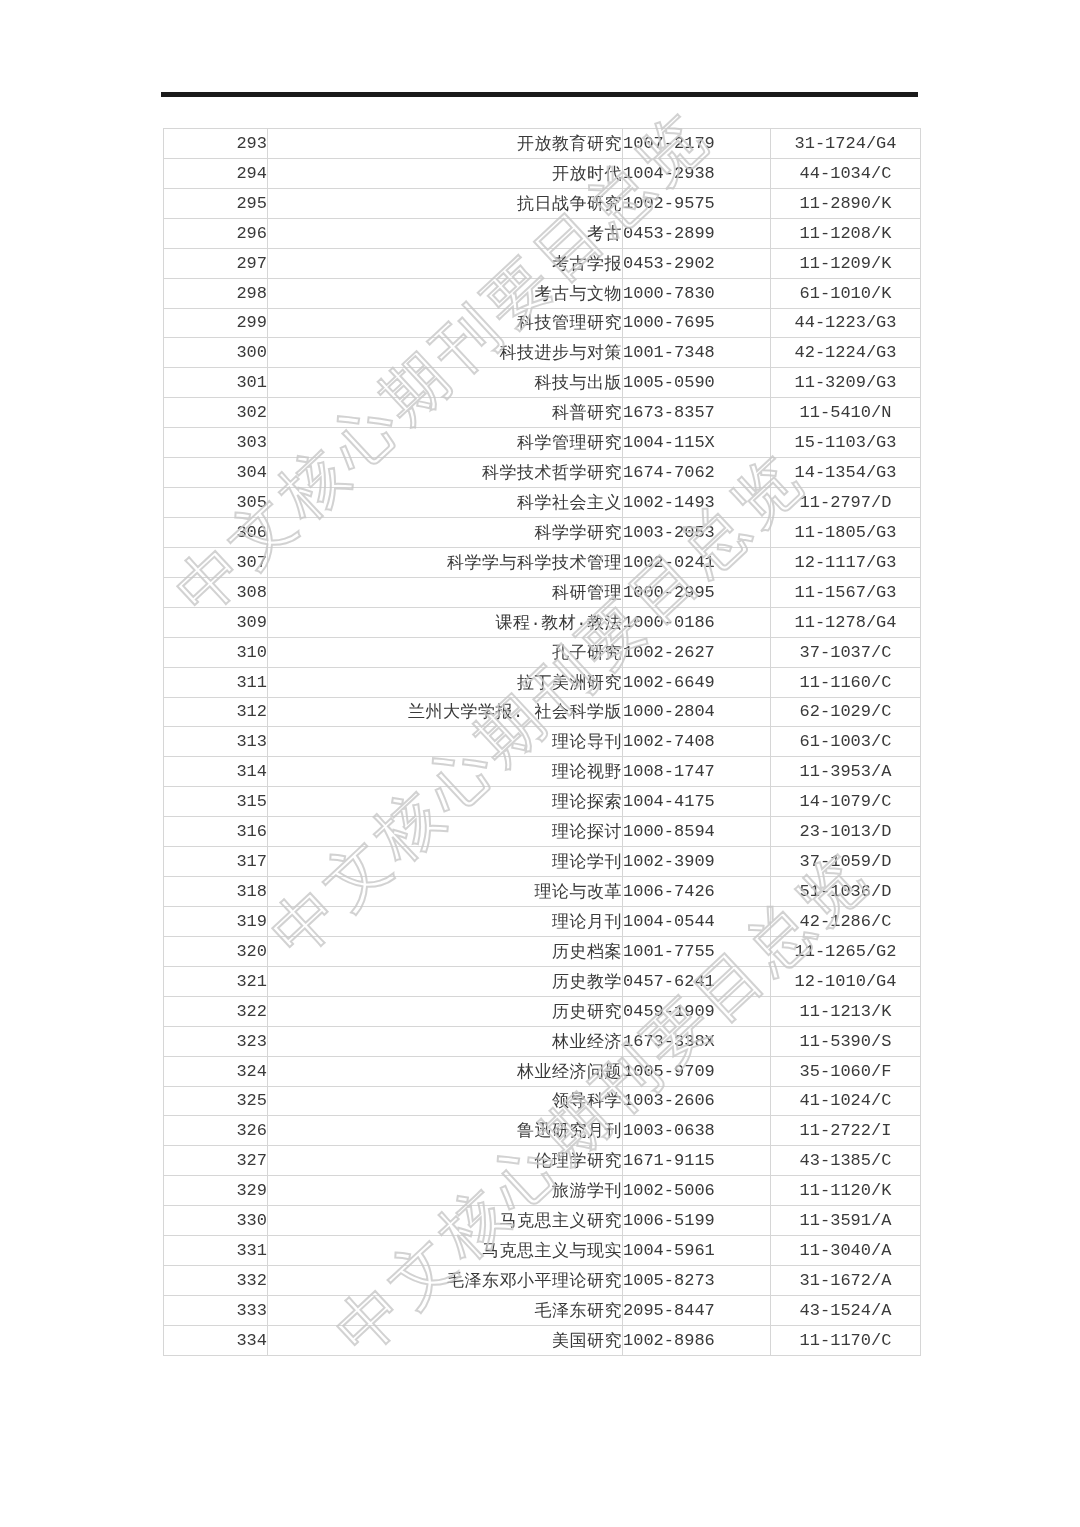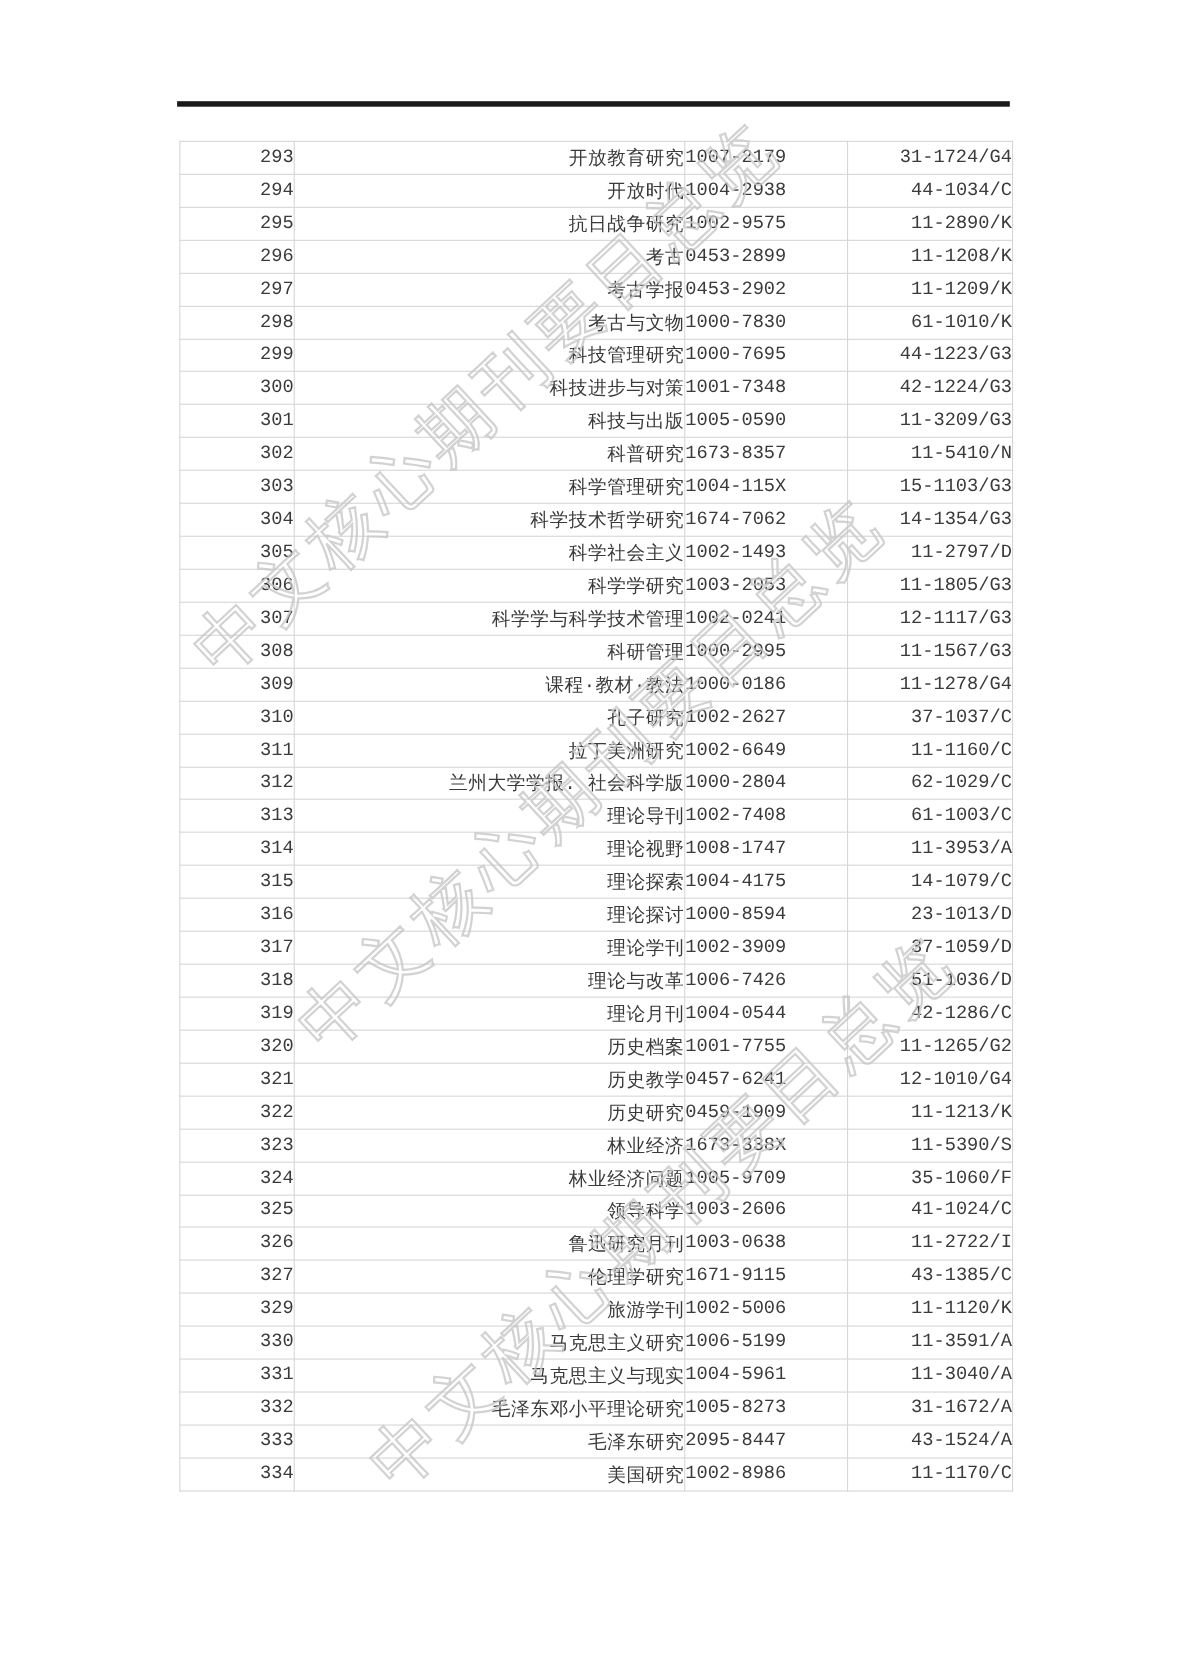--- a/index.html
+++ b/index.html
@@ -37,21 +37,21 @@
     font-size: 17px;
     color: var(--text-color, #3a3a3a);
     white-space: nowrap;
     overflow: hidden;
     vertical-align: middle;
     padding: 0;
   }
   td.cell-no    { text-align: right; padding-right: 10px; }
   td.cell-title { text-align: right;  padding-left: 11px; letter-spacing: 0.5px; }
   td.cell-issn  { text-align: left;  padding-left: 13px; }
-  td.cell-cn    { text-align: right;  padding-left: 13px; }
+  td.cell-cn    { text-align: center;  padding-left: 13px; }
 
   .watermark-layer {
     position: absolute;
     left: 0; top: 0;
     width: 100%; height: 100%;
     pointer-events: none;
     z-index: 5;
   }
   .watermark-band {
     position: absolute;

